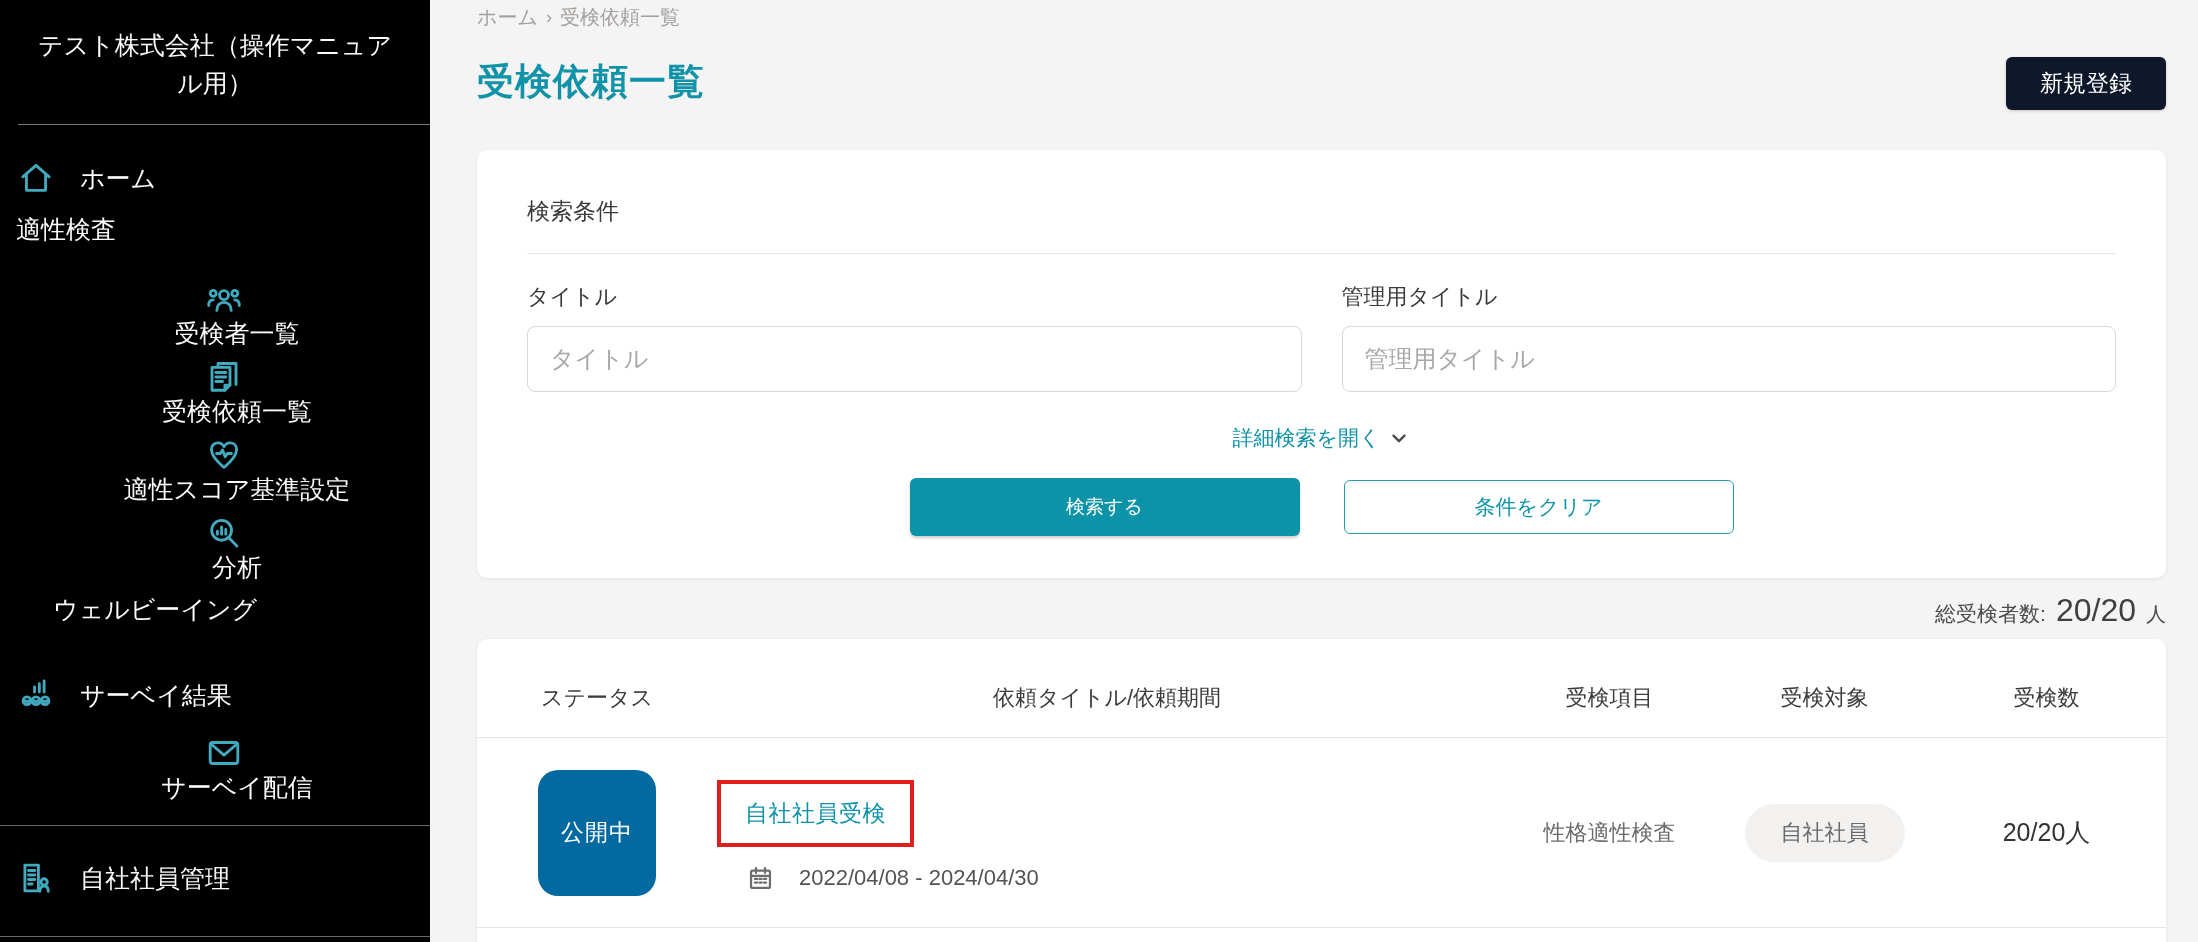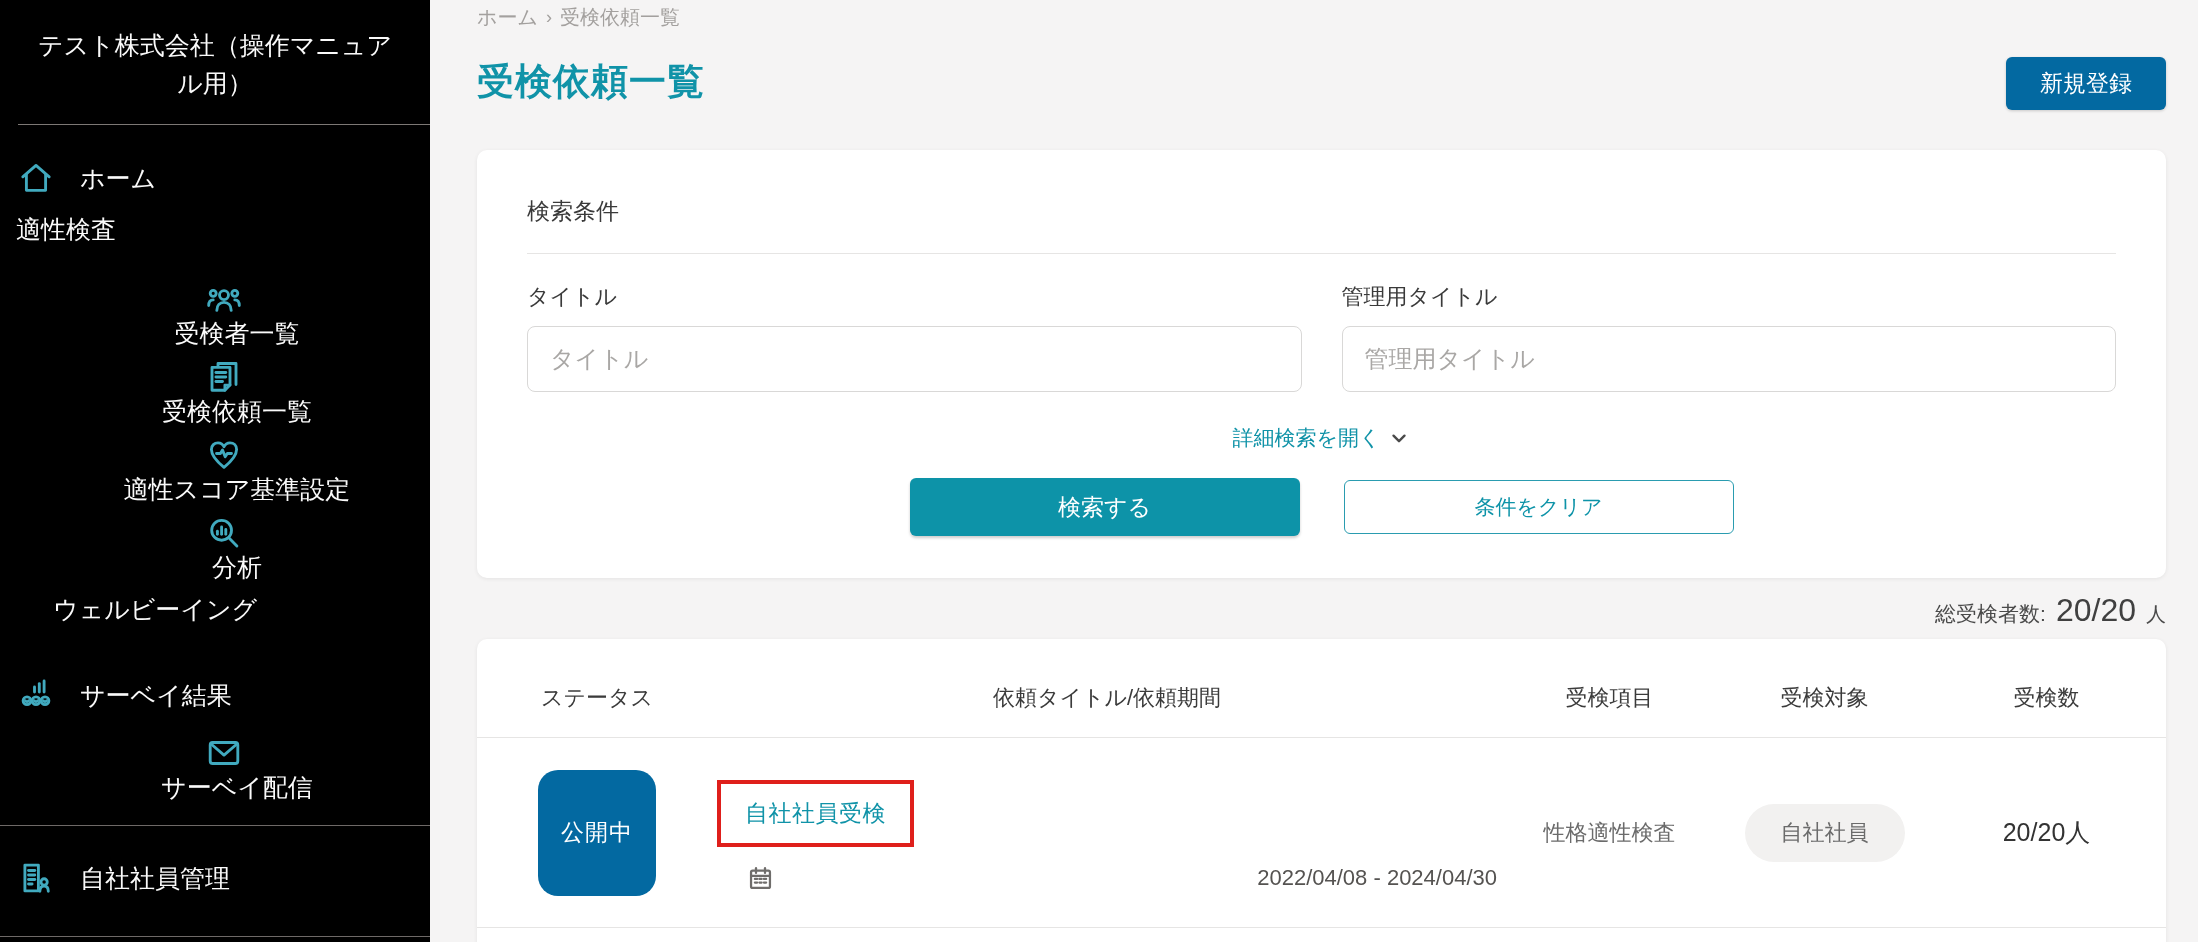--- a/index.html
+++ b/index.html
@@ -82,21 +82,21 @@
     display: flex; justify-content: space-between; align-items: flex-start;
   }
   .page-title {
     font-size: 37px;
     font-weight: bold;
     color: #1093a8;
     letter-spacing: 1px;
   }
   .btn-new {
     width: 160px; height: 53px;
-    background: #0369a1; color: #ffffff;
+    background: #0f172a; color: #ffffff;
     border: none; border-radius: 6px;
     font-size: 23px;
     font-family: inherit;
     cursor: pointer;
     box-shadow: 0 1px 3px rgba(0,0,0,0.18);
   }
 
   
   .card {
     background: #ffffff;
@@ -132,21 +132,21 @@
   }
   .adv-link svg { width: 22px; height: 22px; stroke: #4a4a4a; fill: none; stroke-width: 2.6; stroke-linecap: round; stroke-linejoin: round; }
   .btn-row {
     margin-top: 26px;
     display: flex; justify-content: center; align-items: center; gap: 44px;
   }
   .btn-search {
     width: 390px; height: 58px;
     background: #0d93a8; color: #ffffff;
     border: none; border-radius: 6px;
-    font-size: 23px; font-family: inherit;
+    font-size: 19px; font-family: inherit;
     cursor: pointer;
     box-shadow: 0 2px 3px rgba(0,0,0,0.2);
   }
   .btn-clear {
     width: 390px; height: 54px;
     background: #ffffff; color: #0d93a8;
     border: 1px solid #2a9cb0; border-radius: 6px;
     font-size: 21px; font-family: inherit;
     cursor: pointer;
   }
@@ -203,22 +203,22 @@
   .row-title-link {
     font-size: 23px;
     color: #1093a8;
     text-decoration: none;
     cursor: pointer;
     letter-spacing: 0.5px;
     margin-top: 31px;
   }
   .period-row {
     margin-top: 18px; margin-left: 30px;
-    display: flex; align-items: center; gap: 5px;
-    font-size: 22px; color: #555351; justify-content: space-between;
+    display: flex; align-items: center; gap: 25px;
+    font-size: 22px; color: #555351;
   }
   .period-row svg { width: 27px; height: 27px; stroke: #6f6d6b; fill: none; stroke-width: 2; stroke-linecap: round; stroke-linejoin: round; }
   .target-cell { display: flex; justify-content: center; }
   .target-pill {
     background: #f2f1f0;
     border-radius: 999px;
     padding: 14px 36px;
     font-size: 22px; color: #6b6b6b;
     white-space: nowrap;
   }

